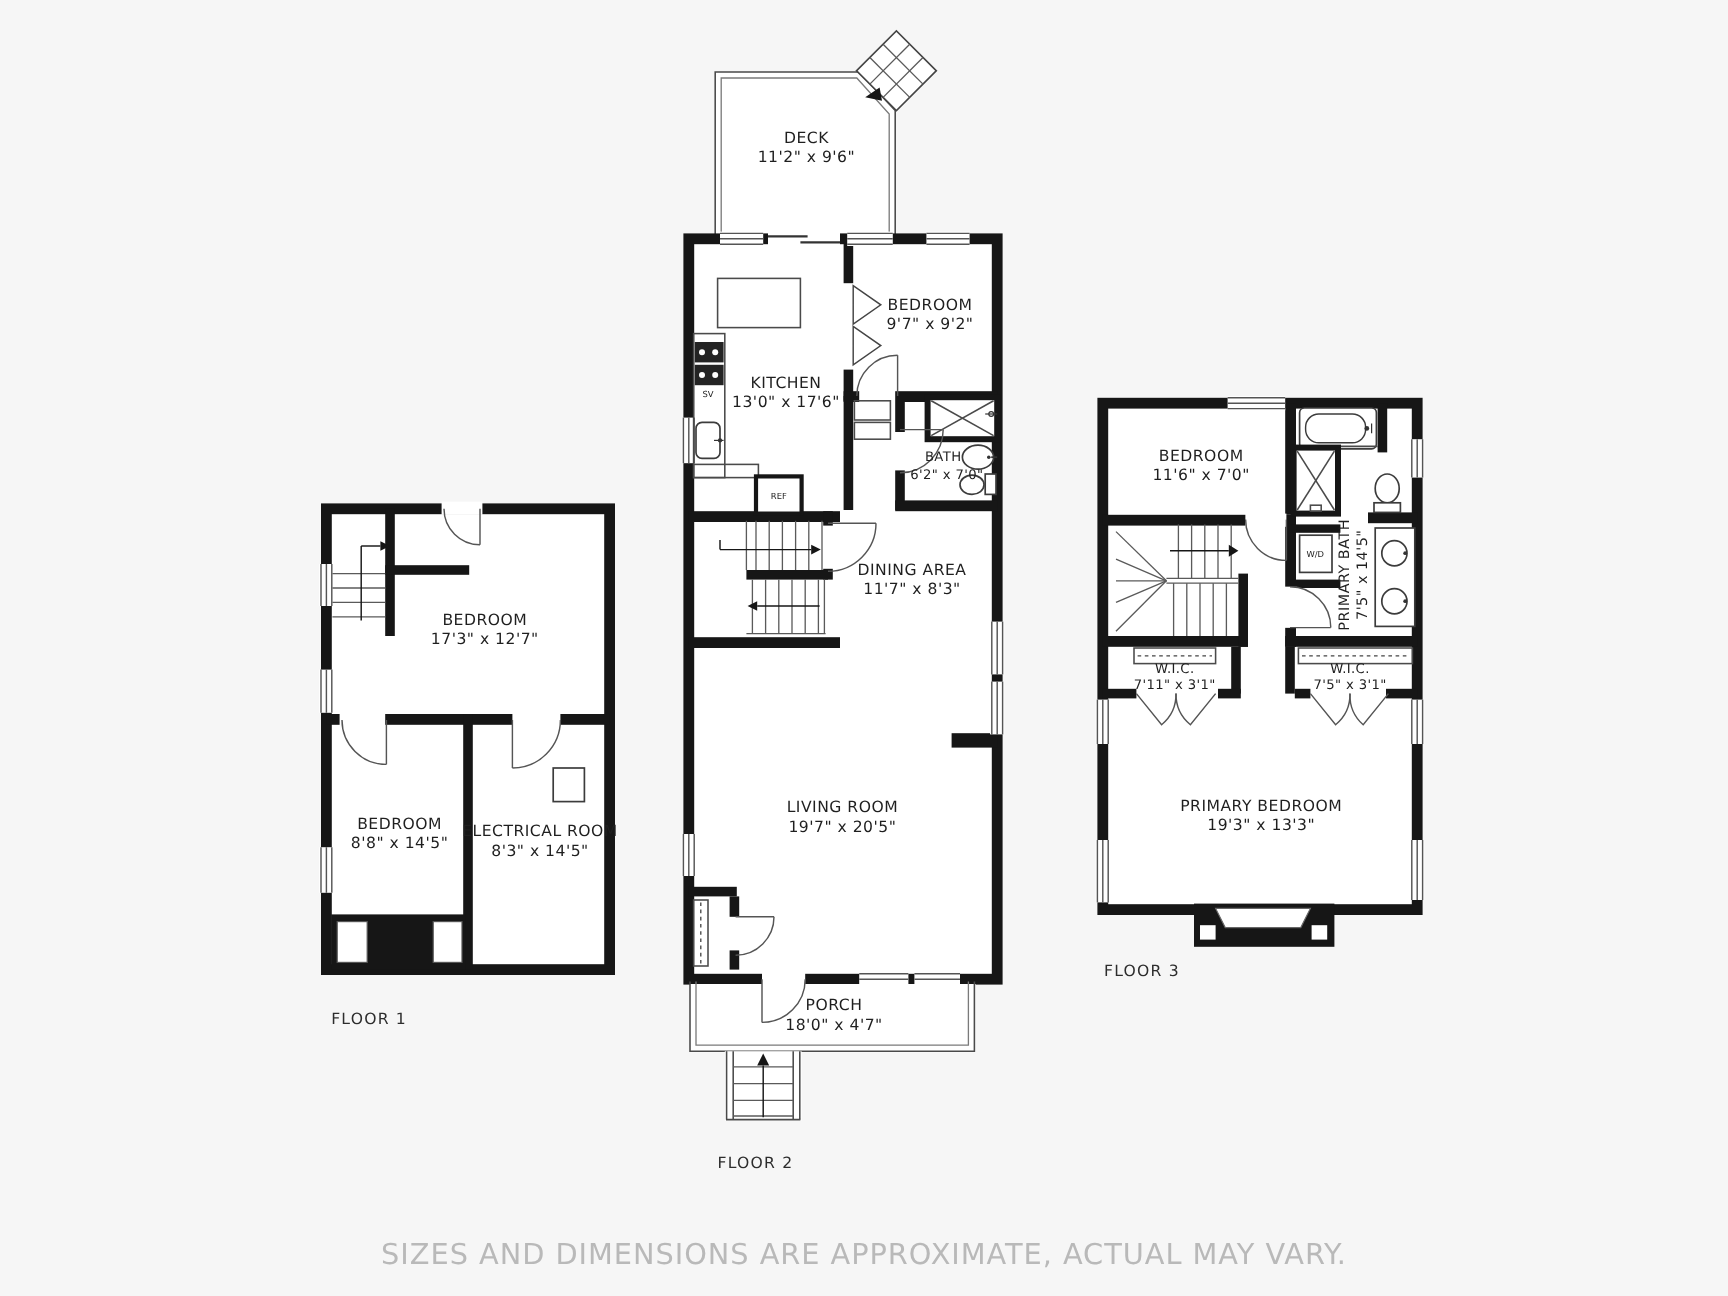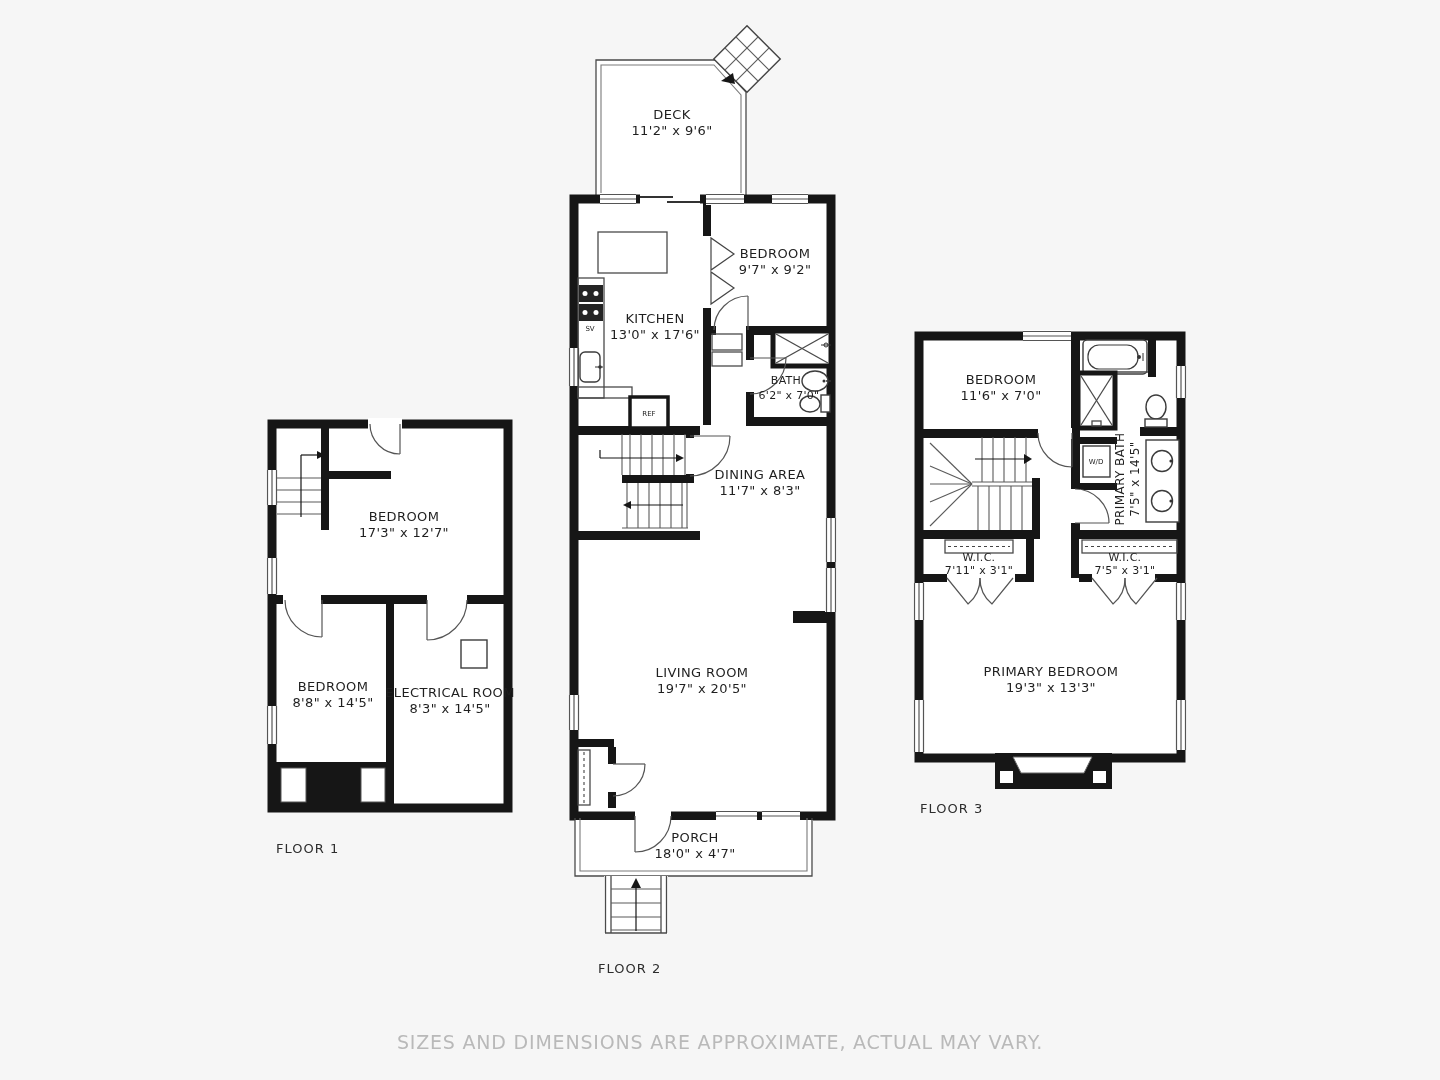--- a/index.html
+++ b/index.html
@@ -28,21 +28,21 @@
   
   text{font-family:"DejaVu Sans",sans-serif;fill:#1f1f1f;}
   .room-name,.room-dims{font-size:13px;text-anchor:middle;letter-spacing:.4px;}
   .room-sm{font-size:11px;text-anchor:middle;letter-spacing:.3px;}
   .tiny{font-size:7px;text-anchor:middle;fill:#222;letter-spacing:0;}
   .floor-label{font-size:13px;fill:#2d2d2d;letter-spacing:1px;}
   .v-label{font-size:12px;text-anchor:middle;letter-spacing:.4px;}
   #disclaimer{
     position:absolute;left:0;right:0;top:1031px;
     text-align:center;
-    font-size:19px;letter-spacing:.8px;
+    font-size:24px;letter-spacing:.8px;
     color:#b9b9b9;
   }
 </style>
 </head>
 <body>
 
 <svg id="plan-svg" width="1440" height="1080" viewBox="0 0 1440 1080">
   <defs>
     <g id="winv">
       <rect x="-6" y="0" width="12" height="40" fill="#ffffff"></rect>

